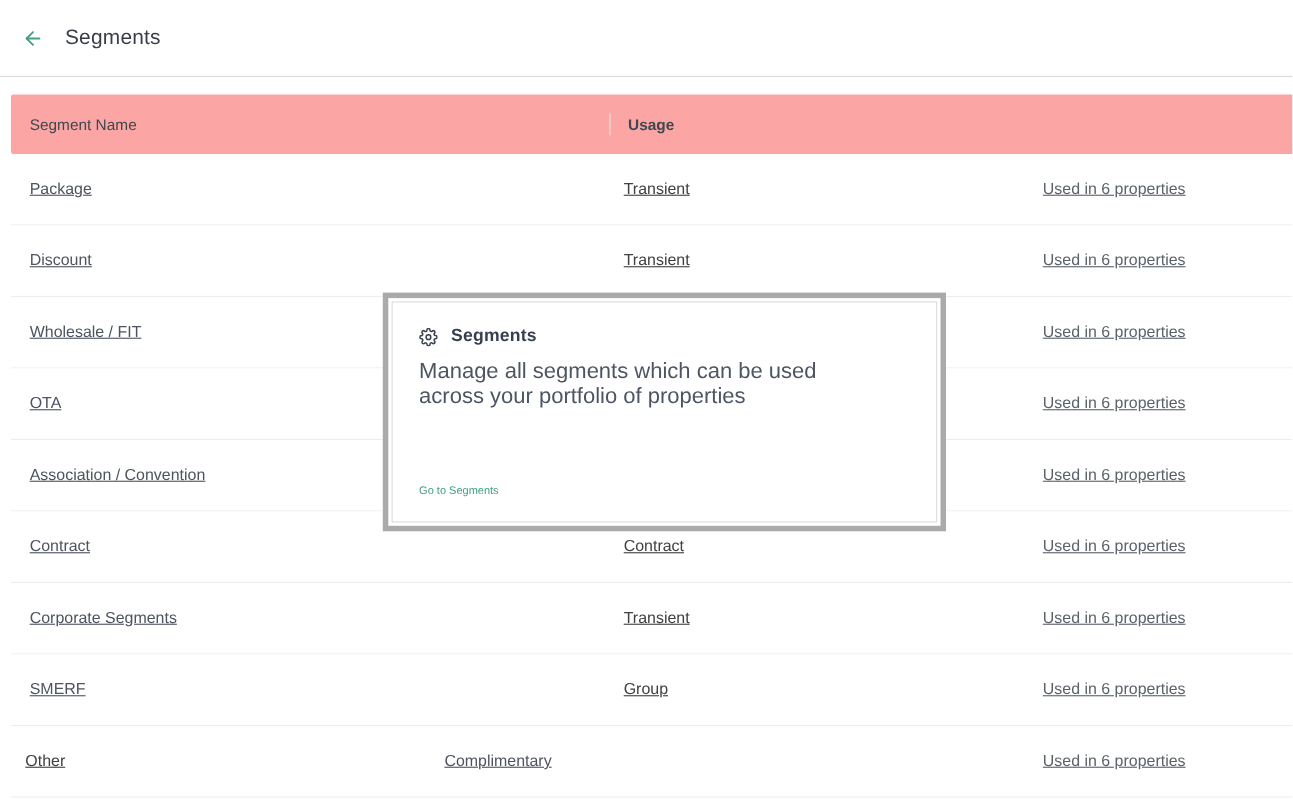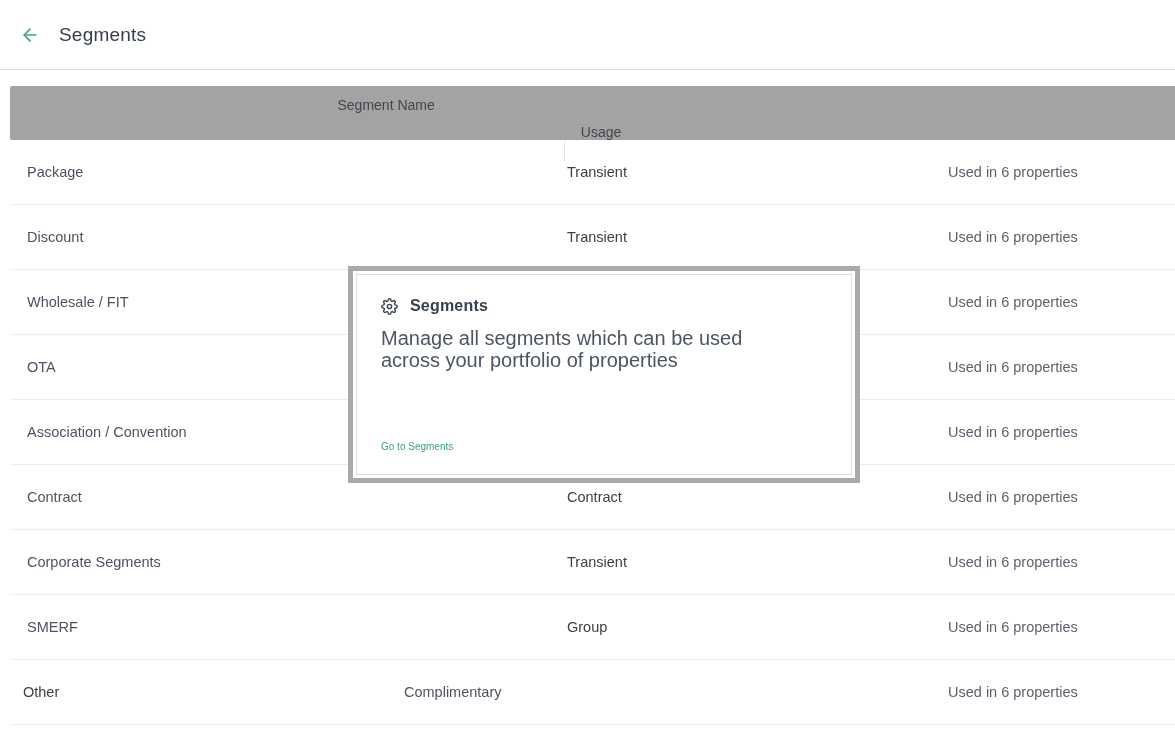--- a/index.html
+++ b/index.html
@@ -34,53 +34,52 @@
     color: #373e4a;
     letter-spacing: 0.2px;
   }
 
   
   .table-wrap { margin: 16px 0 0 10px; }
   .thead {
     display: flex;
     height: 54px;
     align-items: center;
-    background: #a3a3a3;
+    background: #fca5a5;
     border-radius: 2px 0 0 2px;
-    flex-direction: column;
   }
   .th {
     font-size: 14px;
     font-weight: 500;
     color: #40474f;
     position: relative;
     height: 100%;
     display: flex;
     align-items: center;
   }
   .th.col-name  { width: 544px; padding-left: 17px; }
   .th.col-macro { width: 377px; padding-left: 13px; }
-  .th.col-usage { flex: 1; padding-left: 17px; }
+  .th.col-usage { flex: 1; padding-left: 17px; font-weight: bold; }
   .th.col-macro::before, .th.col-usage::before {
     content: "";
     position: absolute;
     left: 0; top: 17px;
     width: 1px; height: 20px;
     background: #e2e3e5;
   }
 
   .tbody .trow {
     display: flex;
     height: 65px;
     align-items: center;
     border-bottom: 1px solid #ededee;
     background: #ffffff;
     cursor: pointer;
   }
-  .td { font-size: 14.5px; color: #4d5360; }
+  .td { font-size: 14.5px; color: #4d5360; text-decoration: underline; }
   .td.col-name  { width: 544px; padding-left: 17px; }
   .td.col-macro { width: 377px; padding-left: 13px; color: #404040; }
   .td.col-usage { flex: 1; padding-left: 17px; color: #5b626c; }
 
   
   .popup-frame {
     position: absolute;
     left: 348px; top: 266px;
     width: 512px; height: 217px;
     border: 5px solid #aaaaaa;

